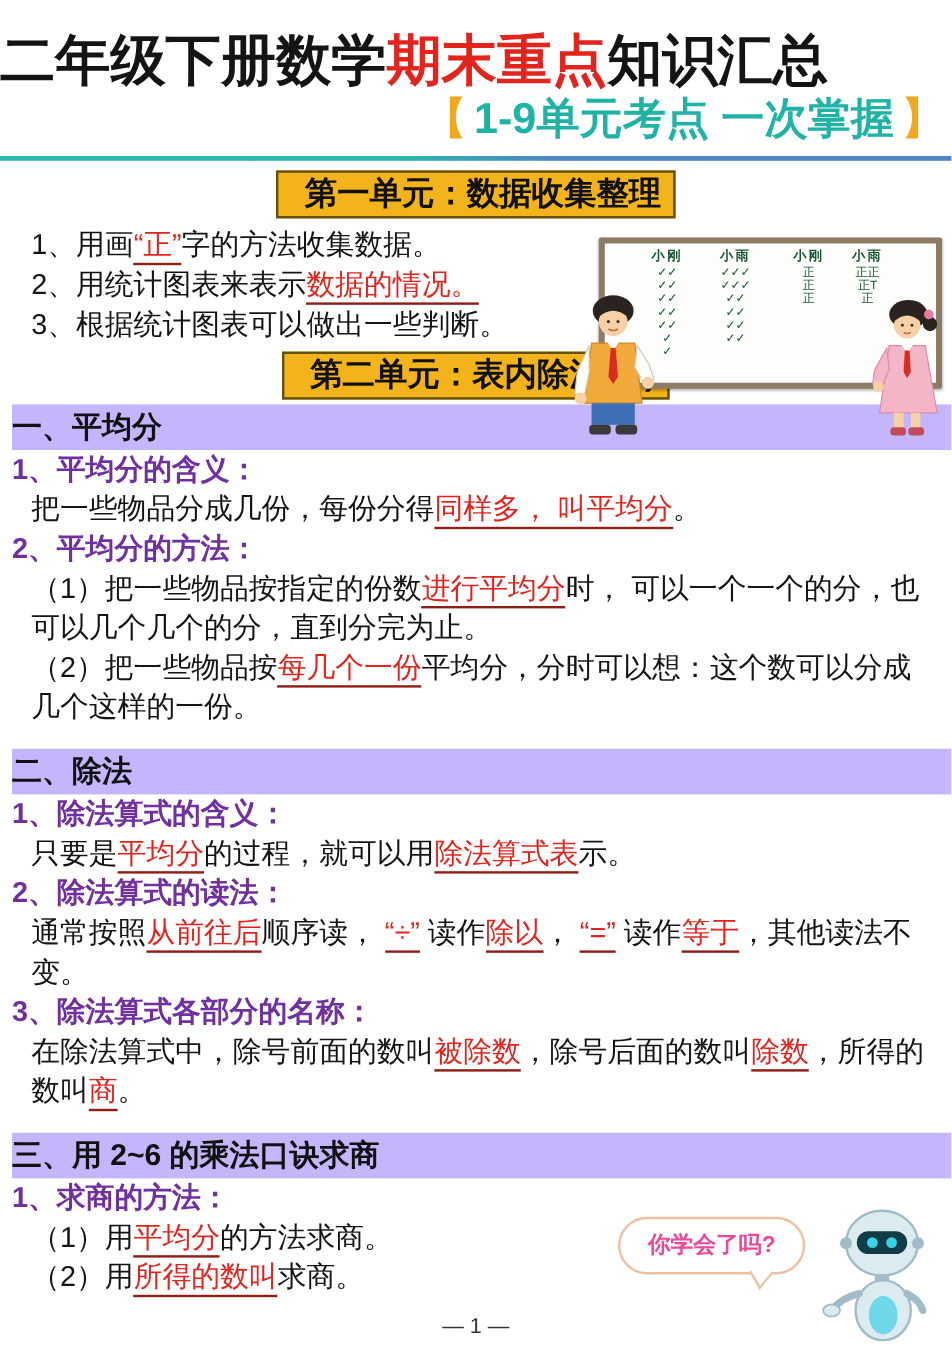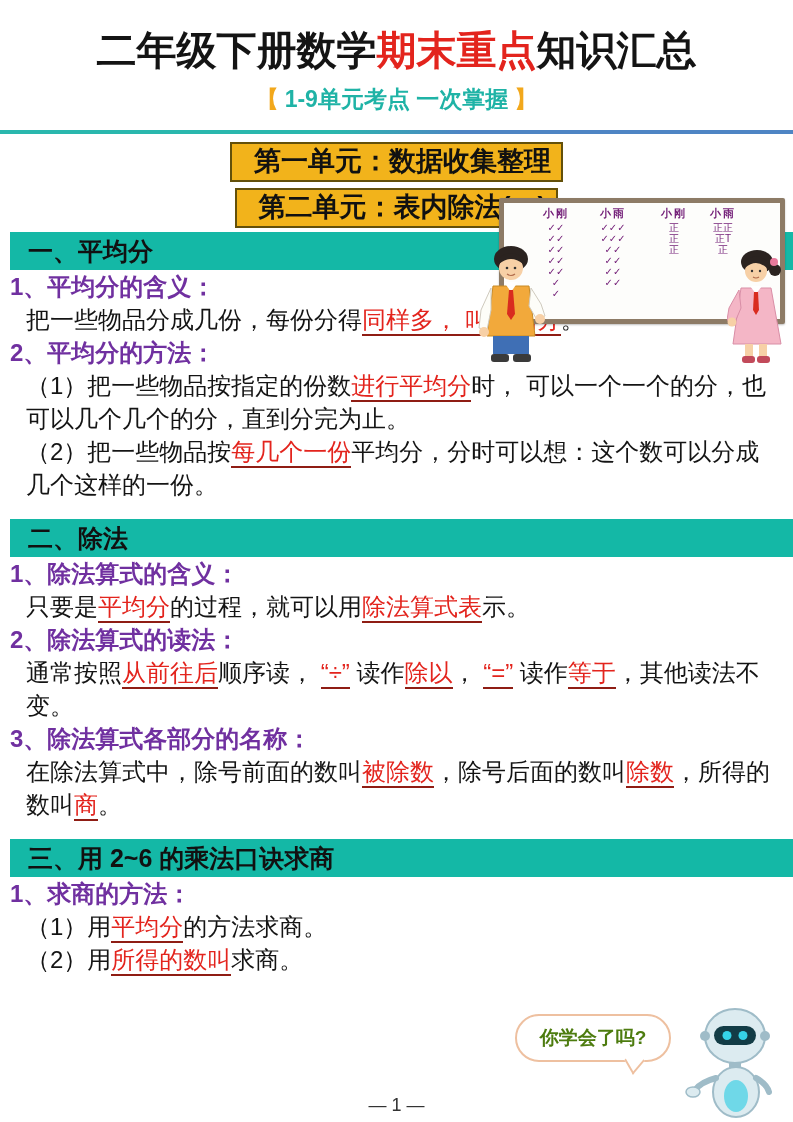--- a/index.html
+++ b/index.html
@@ -2,28 +2,28 @@
 <html><head>
 <meta charset="utf-8">
 <style>
   html,body{margin:0;padding:0;}
   body{
     width:793px;height:1122px;position:relative;background:#ffffff;
     font-family:"Liberation Sans",sans-serif;color:#141414;overflow:hidden;
   }
   
   .title{
-    margin:22px 0 0 0;text-align:center;font-size:40px;line-height:56px;
+    margin:22px 0 0 0;text-align:left;font-size:46px;line-height:56px;
     font-weight:900;font-family:"DejaVu Serif","Liberation Serif",serif;
     letter-spacing:0px;
   }
   .title .red{color:#e3241d;}
   .subtitle{
-    margin-top:4px;height:34px;line-height:34px;text-align:center;
-    font-size:23px;font-weight:bold;
+    margin-top:4px;height:34px;line-height:34px;text-align:right;
+    font-size:36px;font-weight:bold;
   }
   .subtitle .bracket{color:#f2a81c;margin:0 6px;}
   .subtitle .sub-text{color:#1fb3a6;}
   .divider{
     margin-top:14px;height:4px;width:100%;
     background:linear-gradient(90deg,#2ab7ad 0%,#2ab7ad 42%,#4e85c4 58%,#4e85c4 100%);
   }
   
   .unit-box{
     display:table;margin:8px auto 0 auto;background:#f2b31b;
@@ -32,49 +32,49 @@
   }
   .unit-box.second{margin-top:6px;}
   
   .u1-list{margin:6px 0 0 26px;width:470px;}
   .u1-item{font-size:24px;line-height:33px;}
   
   .nseg{color:#141414;}
   .rseg{color:#e3241d;border-bottom:2px solid #8f1d14;padding-bottom:1px;}
   
   .banner{
-    margin:4px 0 0 10px;background:#14b8a6;height:38px;line-height:38px;
-    padding-left:18px;font-size:25px;font-weight:bold;color:#111;
+    margin:4px 0 0 10px;background:#c4b5fd;height:38px;line-height:38px;
+    font-size:25px;font-weight:bold;color:#111;
   }
   .banner.later{margin-top:18px;}
   .subhead{
     margin:0 0 0 10px;font-size:24px;line-height:33px;font-weight:bold;color:#7030a0;
   }
   .para{margin:0 15px 0 26px;font-size:24px;line-height:33px;}
   
   .illus{position:absolute;top:198px;right:6px;width:302px;height:146px;}
   .board{
     position:absolute;left:14px;top:0;width:276px;height:116px;background:#fdfdfb;
     border:5px solid #8d7b66;border-radius:2px;box-shadow:0 1px 2px rgba(0,0,0,.25);
   }
-  .tcol{position:absolute;top:3px;text-align:center;color:#701a75;}
+  .tcol{position:absolute;top:3px;text-align:center;color:#14532d;}
   .tcol .tname{font-size:11px;font-weight:bold;letter-spacing:2px;white-space:nowrap;}
   .tcol .tmarks{white-space:pre-line;font-size:10px;line-height:11px;margin-top:1px;}
   .tcol1{left:30px;width:44px;}
   .tcol2{left:84px;width:50px;}
   .tcol3{left:150px;width:40px;}
   .tcol4{left:196px;width:46px;}
   .boy{position:absolute;left:-8px;bottom:-26px;}
   .girl{position:absolute;right:-2px;bottom:-22px;}
   
   .robot-wrap{position:absolute;top:1006px;right:10px;width:268px;height:112px;}
   .bubble{
     position:absolute;left:0;top:8px;width:152px;height:44px;background:#fff;
     border:2px solid #eec0a0;border-radius:24px;text-align:center;line-height:44px;
-    font-size:19px;color:#4d7c0f;font-weight:bold;
+    font-size:19px;color:#ec4899;font-weight:bold;
   }
   .bubble-tail{
     position:absolute;right:26px;bottom:-9px;width:15px;height:15px;background:#fff;
     border-right:2px solid #eec0a0;border-bottom:2px solid #eec0a0;
     transform:rotate(60deg) skewX(20deg);
   }
   .robot{position:absolute;right:0;top:0;}
   
   .page-num{
     position:absolute;bottom:6px;left:0;width:100%;text-align:center;
@@ -90,20 +90,23 @@
 
 <div class="subtitle">
   <span class="bracket">【</span><span class="sub-text">1-9单元考点 一次掌握</span><span class="bracket">】</span>
 </div>
 
 <div class="divider"></div>
 
 <div class="unit-box">第一单元：数据收集整理</div>
 
 <div class="u1-list">
+  <div class="u1-item"><span class="nseg">1、用画</span><span class="rseg">“正”</span><span class="nseg">字的方法收集数据。</span></div>
+  <div class="u1-item"><span class="nseg">2、用统计图表来表示</span><span class="rseg">数据的情况。</span></div>
+  <div class="u1-item"><span class="nseg">3、根据统计图表可以做出一些判断。</span></div>
 </div>
 
 <div class="illus">
   <div class="board">
     <div class="tcol tcol1">
       <div class="tname">小刚</div>
       <div class="tmarks">✓✓
 ✓✓
 ✓✓
 ✓✓

